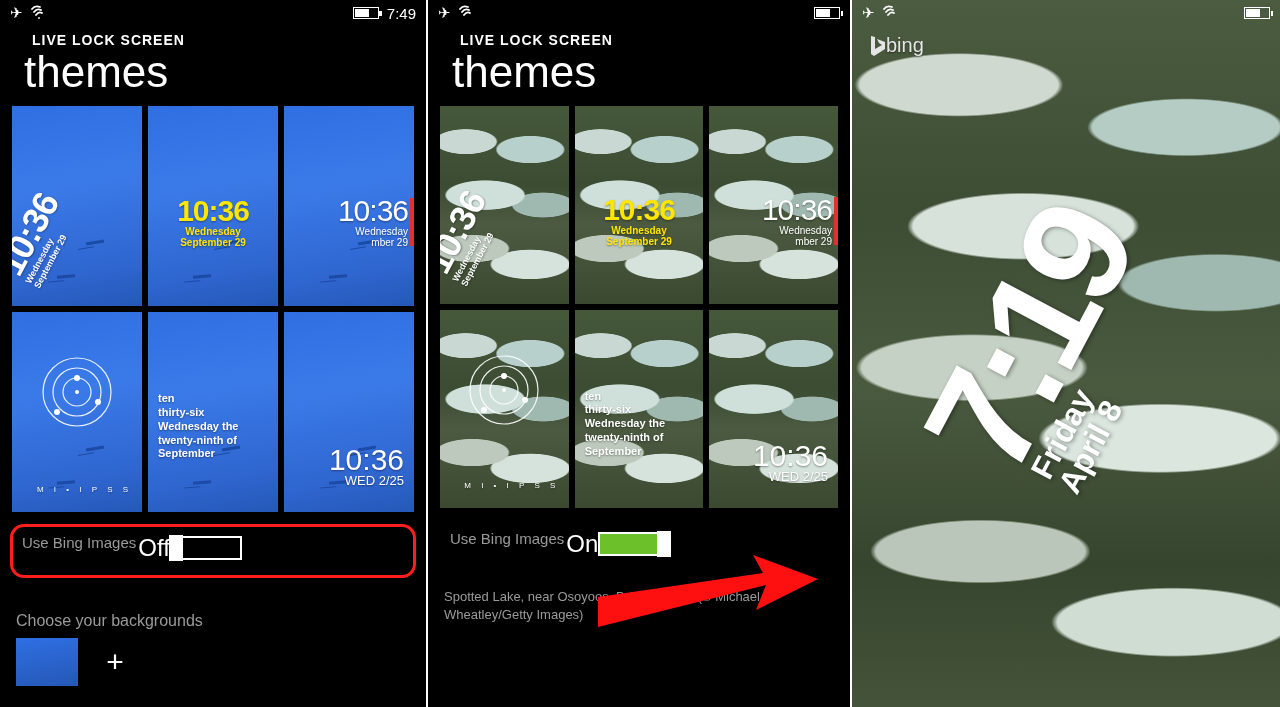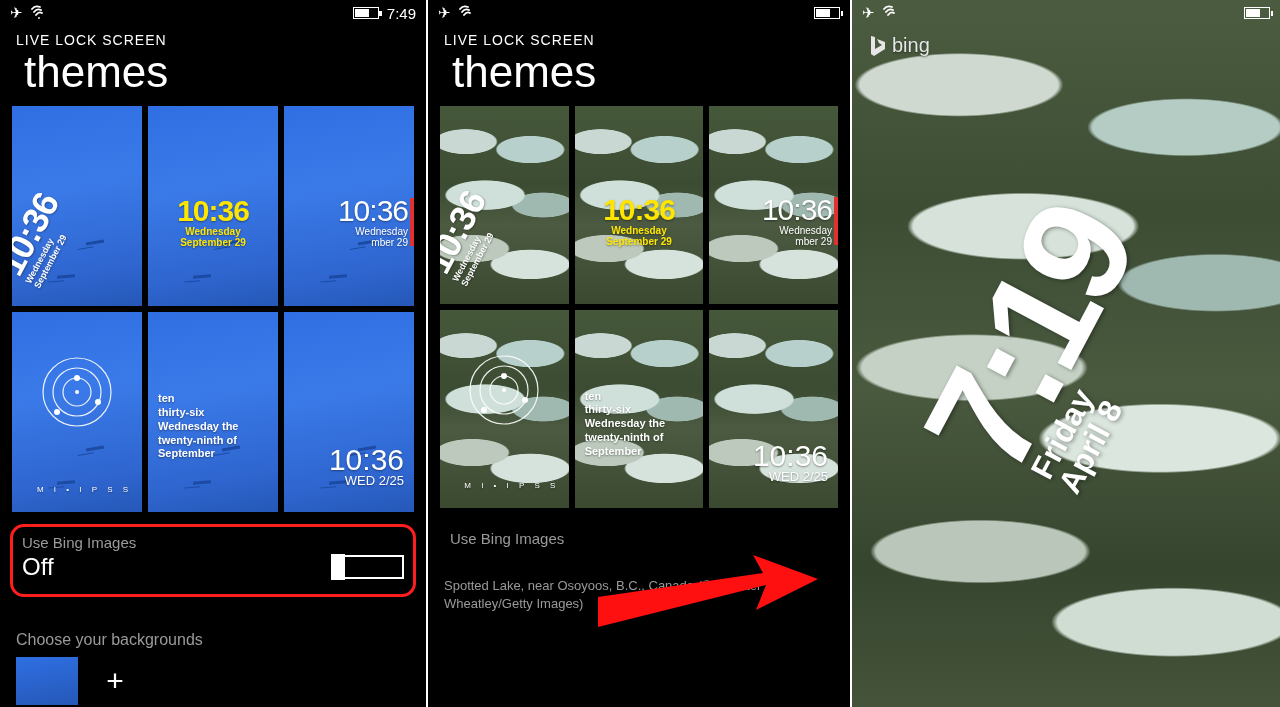--- a/index.html
+++ b/index.html
@@ -32,21 +32,21 @@
   .battery {
     display: inline-block; position: relative; width: 26px; height: 12px;
     border: 1.5px solid #fff;
   }
   .battery::after {
     content:""; position:absolute; right:-4px; top:3px; width:2.5px; height:5px; background:#fff;
   }
   .battery .fill { position:absolute; left:1px; top:1px; bottom:1px; width: 60%; background:#fff; }
 
   
-  .app-title { font-size: 14px; letter-spacing: 1px; padding: 10px 20px 0 16px; font-weight: 400; }
+  .app-title { font-size: 14px; letter-spacing: 1px; padding: 10px 20px 0 16px; font-weight: 700; margin-left: 16px; }
   .page-title { font-size: 44px; font-weight: 200; padding: 0 16px 10px 24px; line-height: 1.1; }
 
   
   .grid {
     display: grid;
     grid-template-columns: repeat(3, 1fr);
     gap: 6px;
     padding: 0 12px;
   }
   .tile {
@@ -109,21 +109,21 @@
 
   
   .themeF .txt { right:10px; bottom:24px; text-align:right; }
   .themeF .big { font-size:30px; font-weight:200; display:block; }
   .themeF .small{ font-size:13px; font-weight:400; display:block; margin-top:-4px; }
 
   
   .toggle-row {
     margin: 14px 12px 0 12px;
     padding: 8px 10px 14px 10px;
-    display:flex; flex-direction:column; gap:2px;
+    display:flex; flex-direction:row; gap:2px;
     position:relative;
   }
   .toggle-row .label { color:#9a9a9a; font-size:15px; }
   .toggle-row .line2 { display:flex; align-items:center; justify-content:space-between; }
   .toggle-row .state { color:#fff; font-size:24px; font-weight:300; }
   .switch {
     width:72px; height:24px; border:2.5px solid #fff; position:relative; background:transparent;
   }
   .switch .track { position:absolute; inset:0; }
   .switch .thumb {
@@ -159,21 +159,21 @@
       radial-gradient(ellipse 180px 55px at 25% 12%, #cfd9cf 55%, transparent 58%),
       radial-gradient(ellipse 170px 50px at 78% 18%, #b4ccc4 55%, transparent 58%),
       radial-gradient(ellipse 200px 58px at 40% 32%, #d7e3da 55%, transparent 58%),
       radial-gradient(ellipse 170px 50px at 85% 40%, #9fb9b0 55%, transparent 58%),
       radial-gradient(ellipse 200px 58px at 28% 52%, #c4d1c4 55%, transparent 58%),
       radial-gradient(ellipse 210px 60px at 72% 62%, #dbe7de 55%, transparent 58%),
       radial-gradient(ellipse 190px 55px at 30% 78%, #b9c6b9 55%, transparent 58%),
       radial-gradient(ellipse 210px 60px at 75% 88%, #d0ddd3 55%, transparent 58%),
       linear-gradient(180deg,#4b5c40 0%,#3d4d34 30%,#4a5a3f 55%,#36452e 80%,#445339 100%);
   }
-  .p3 .bing-logo { position:absolute; left:16px; top:34px; display:flex; align-items:center; gap:6px; color:#e6e6e6; font-size:20px; z-index:4; text-shadow:0 1px 2px rgba(0,0,0,.5);}
+  .p3 .bing-logo { position:absolute; left:16px; top:34px; display:flex; align-items:center; color:#e6e6e6; font-size:20px; z-index:4; text-shadow:0 1px 2px rgba(0,0,0,.5);}
   .p3 .clock {
     position:absolute; left:48%; top:50%; transform:translate(-50%,-50%) rotate(-62deg);
     color:#fff; white-space:nowrap; text-shadow:0 2px 4px rgba(0,0,0,.4); z-index:4;
   }
   .p3 .clock .t { font-size:150px; font-weight:800; letter-spacing:-8px; line-height:.8; display:block;}
   .p3 .clock .d { font-size:32px; font-weight:800; display:block; margin-top:-4px; margin-left:18px;}
   .p3 .clock .d2{ font-size:32px; font-weight:800; display:block; margin-top:-6px; margin-left:18px;}
 </style>
 </head>
 <body>
@@ -341,20 +341,27 @@
       <div class="lake"></div>
       <div class="txt">
           <span class="big">10:36</span>
           <span class="small">WED 2/25</span>
         </div>
     </div>
   </div>
 
   <div class="toggle-row">
     <div class="label">Use Bing Images</div>
+    <div class="line2">
+      <div class="state">On</div>
+      <div class="switch on">
+          <div class="track"></div>
+          <div class="thumb"></div>
+        </div>
+    </div>
   </div>
 
   <svg class="arrow" style="left:170px; top:555px;" width="220" height="110" viewBox="0 0 220 110">
     <polygon points="155,0 220,24 158,55 168,30 0,72 0,42 165,18" fill="#ff1010"></polygon>
   </svg>
 
   <div class="caption">Spotted Lake, near Osoyoos, B.C., Canada (© Michael Wheatley/Getty Images)</div>
 </div>
 
 <div class="phone p3">

